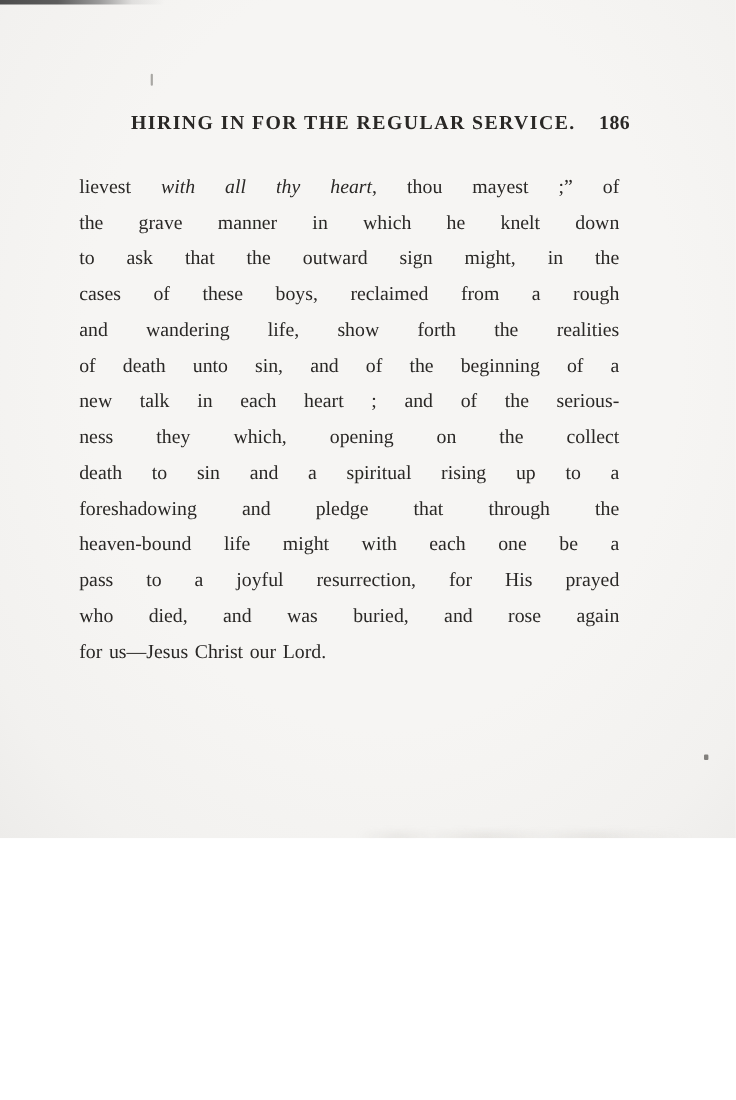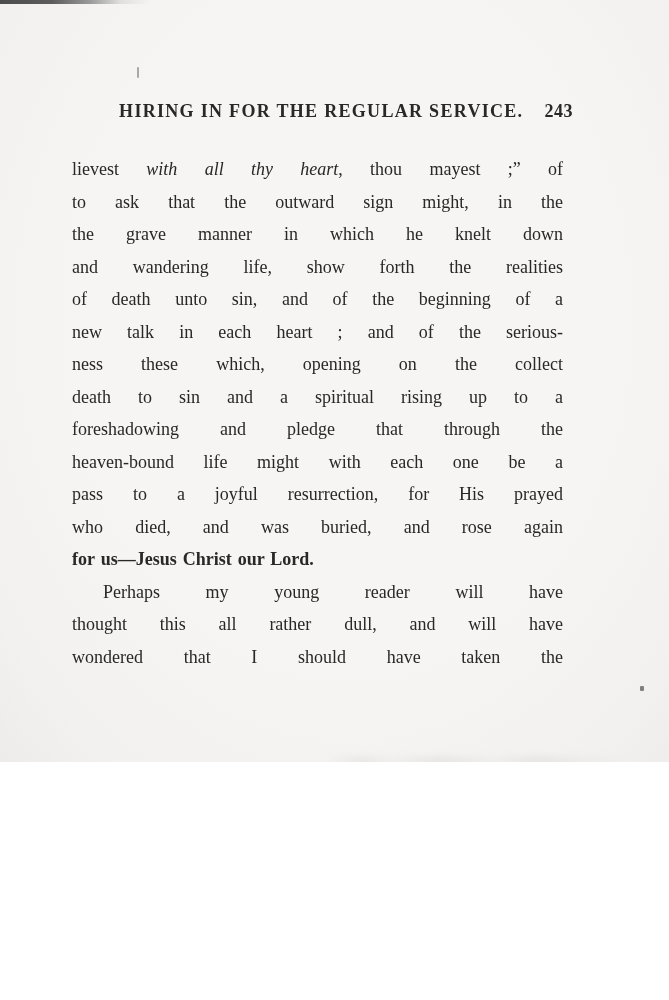--- a/index.html
+++ b/index.html
@@ -95,21 +95,20 @@
   .para { margin: 0; }
   .line {
     height: 32.5px;
     line-height: 32.5px;
     text-align: justify;
     text-align-last: justify;
     white-space: normal;
   }
   .line.last {
     text-align-last: left;
-    font-weight: bold;
   }
   .line.indent {
     text-indent: 31px;
   }
   .line em {
     font-style: italic;
   }
 </style>
 </head>
 <body>
@@ -117,42 +116,38 @@
 <div class="scan">
 
   <div class="edge-strip"></div>
   <div class="stray-tick"></div>
   <div class="stray-speck"></div>
   <div class="stray-dot-bottom"></div>
   <div class="bleed-through"></div>
 
   <header class="running-head">
     <span class="head-title">HIRING IN FOR THE REGULAR SERVICE.</span>
-    <span class="page-num">243</span>
+    <span class="page-num">186</span>
   </header>
 
   <main class="text-block">
 
     <div class="para">
       <div class="line"><span>lievest </span><em>with all thy heart</em><span>, thou mayest ;” of</span></div>
+      <div class="line">the grave manner in which he knelt down</div>
       <div class="line">to ask that the outward sign might, in the</div>
-      <div class="line">the grave manner in which he knelt down</div>
+      <div class="line">cases of these boys, reclaimed from a rough</div>
       <div class="line">and wandering life, show forth the realities</div>
       <div class="line">of death unto sin, and of the beginning of a</div>
       <div class="line">new talk in each heart ; and of the serious-</div>
-      <div class="line">ness these which, opening on the collect</div>
+      <div class="line">ness they which, opening on the collect</div>
       <div class="line">death to sin and a spiritual rising up to a</div>
       <div class="line">foreshadowing and pledge that through the</div>
       <div class="line">heaven-bound life might with each one be a</div>
       <div class="line">pass to a joyful resurrection, for His prayed</div>
       <div class="line">who died, and was buried, and rose again</div>
       <div class="line last">for us—Jesus Christ our Lord.</div>
     </div>
 
 
-    <div class="para">
-      <div class="line indent">Perhaps my young reader will have</div>
-      <div class="line">thought this all rather dull, and will have</div>
-      <div class="line">wondered that I should have taken the</div>
-    </div>
 
   </main>
 </div>
 
 </body></html>

